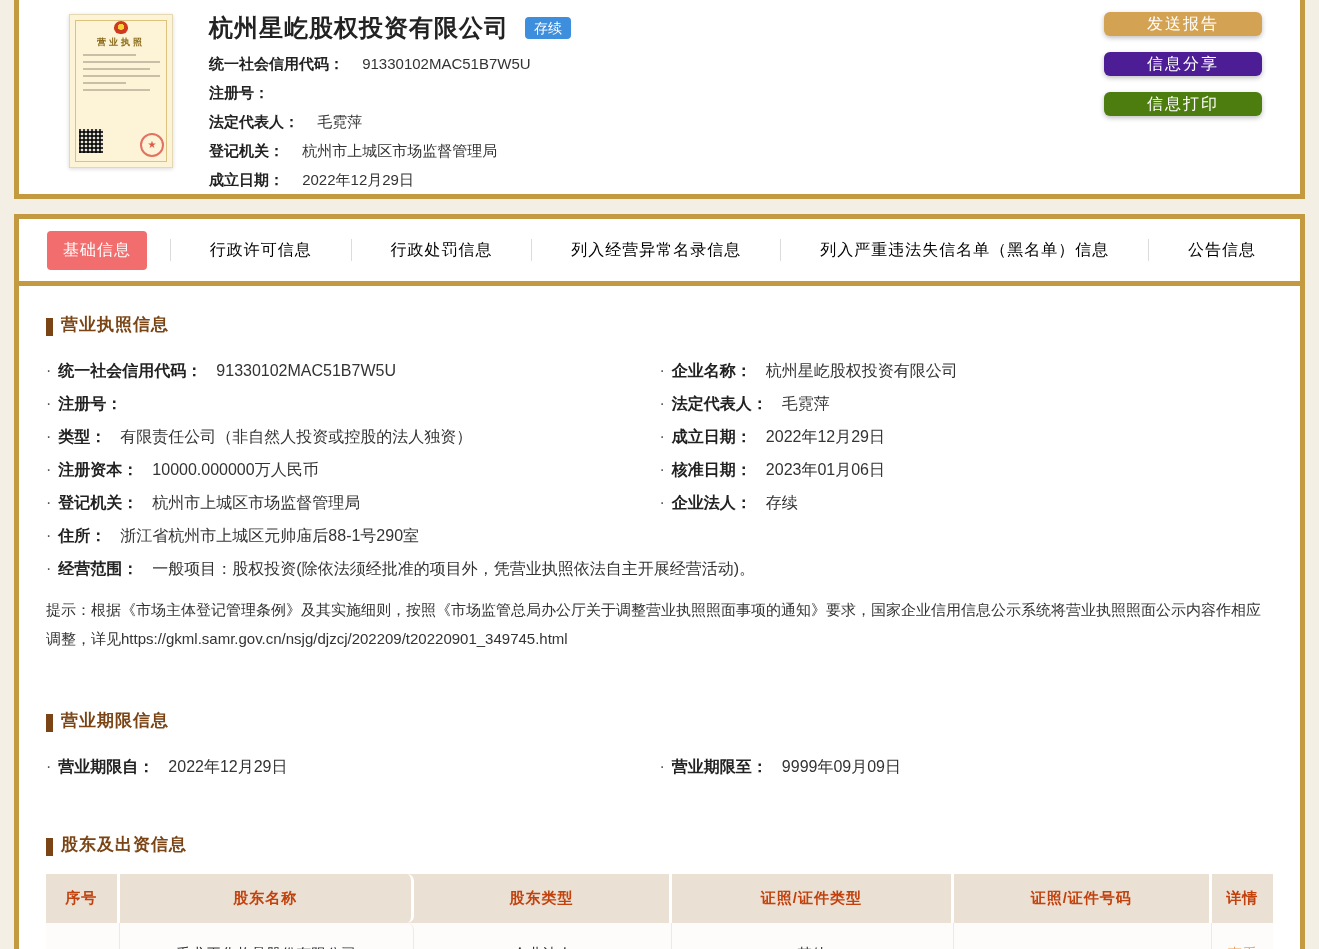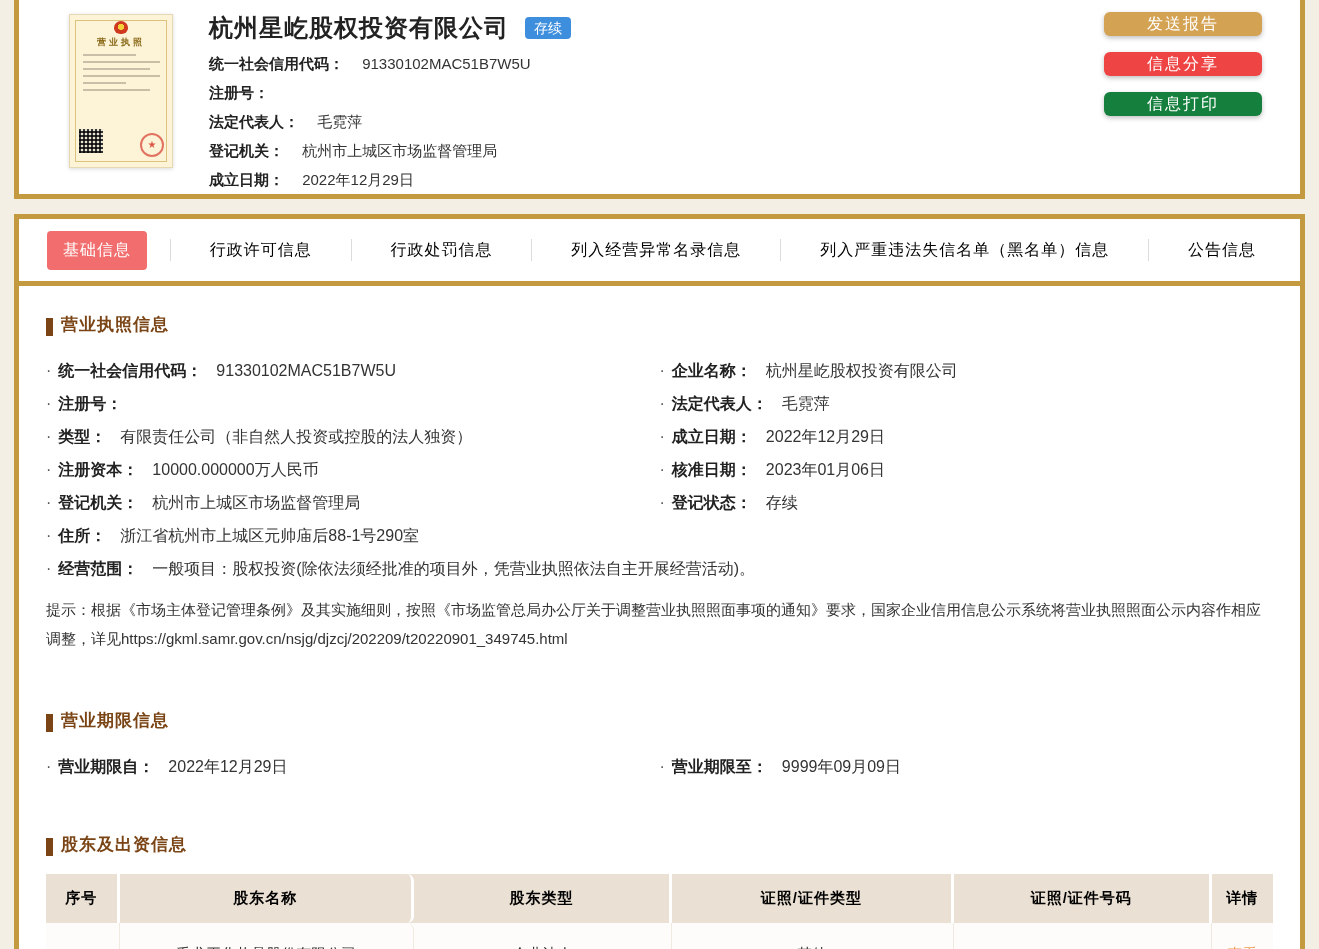--- a/index.html
+++ b/index.html
@@ -58,22 +58,22 @@
   .info-row .lbl { font-weight: bold; color: #222; }
   .info-row .val { color: #333; margin-left: 14px; }
 
   .btn-col { width: 158px; flex: none; display: flex; flex-direction: column; gap: 16px; padding-top: 2px; }
   .btn {
     height: 24px; border: none; border-radius: 6px; color: #fff; font-size: 16px;
     font-family: inherit; letter-spacing: 2px; cursor: pointer;
     box-shadow: 0 2px 5px rgba(0,0,0,.25);
   }
   .btn-send  { background: #d4a253; }
-  .btn-share { background: #ef4444; }
-  .btn-print { background: #15803d; }
+  .btn-share { background: #4c1d95; }
+  .btn-print { background: #4d7c0f; }
 
   
   .card-main { margin-top: 15px; border-bottom: none; min-height: 731px; }
   .tabbar {
     display: flex; align-items: center; justify-content: space-between;
     height: 62px; padding: 8px 28px;
   }
   .tab {
     font-size: 16px; color: #000000; padding: 9px 16px; border-radius: 4px;
     cursor: pointer; white-space: nowrap; letter-spacing: 1px;
@@ -97,21 +97,21 @@
 
   .notice { font-size: 15px; line-height: 29px; color: #333; margin-top: 10px; width: 1218px; }
 
   .section-period { margin-top: 56px; }
   .section-shareholders { margin-top: 50px; }
 
   
   .table { margin-top: 16px; }
   .thead { display: flex; background: #eae0d3; }
   .th {
-    font-size: 15px; font-weight: bold; color: #000000; text-align: center;
+    font-size: 15px; font-weight: bold; color: #c2410c; text-align: center;
     padding: 15px 4px; border-right: 3px solid #fff; letter-spacing: 1px;
   }
   .th:last-child { border-right: none; }
   .trow { display: flex; background: #fdfcfb; height: 70px; }
   .td {
     font-size: 15px; color: #333; text-align: center; padding-top: 22px;
     border-right: 1px solid #efe9e0;
   }
   .td:last-child { border-right: none; }
   .c0 { width: 6%; } .c1 { width: 24%; border-radius: 7px; } .c2 { width: 21%; }
@@ -231,21 +231,21 @@
         </div>
         <div class="fcell">
           <span class="dot">·</span><span class="lbl">核准日期：</span><span class="val">2023年01月06日</span>
         </div>
       </div>
       <div class="frow">
         <div class="fcell">
           <span class="dot">·</span><span class="lbl">登记机关：</span><span class="val">杭州市上城区市场监督管理局</span>
         </div>
         <div class="fcell">
-          <span class="dot">·</span><span class="lbl">登记状态：</span><span class="val">存续</span>
+          <span class="dot">·</span><span class="lbl">企业法人：</span><span class="val">存续</span>
         </div>
       </div>
       <div class="frow">
         <div class="fcell full">
           <span class="dot">·</span><span class="lbl">住所：</span><span class="val">浙江省杭州市上城区元帅庙后88-1号290室</span>
         </div>
       </div>
       <div class="frow">
         <div class="fcell full">
           <span class="dot">·</span><span class="lbl">经营范围：</span><span class="val">一般项目：股权投资(除依法须经批准的项目外，凭营业执照依法自主开展经营活动)。</span>

